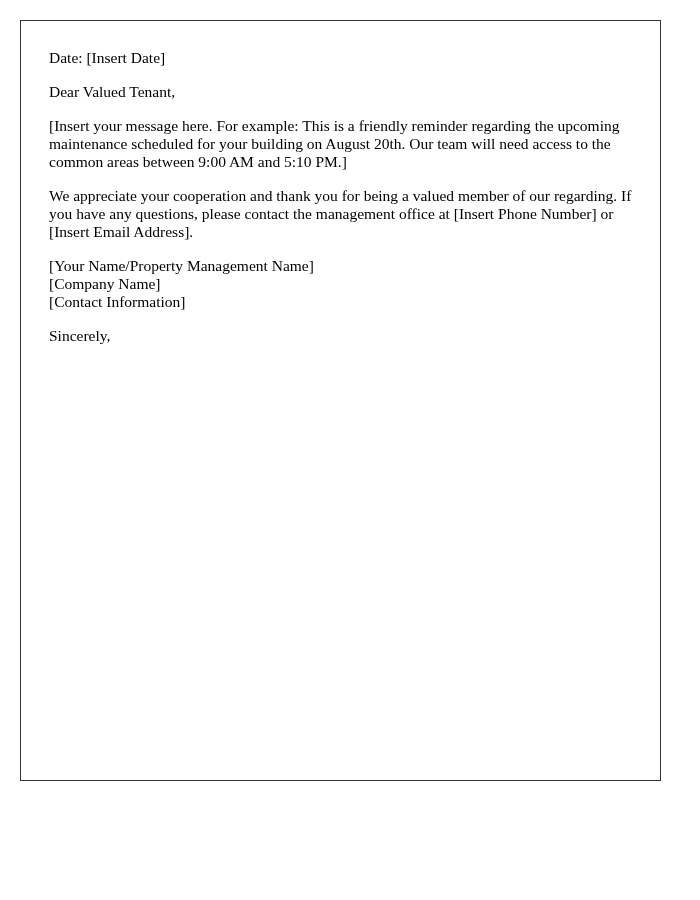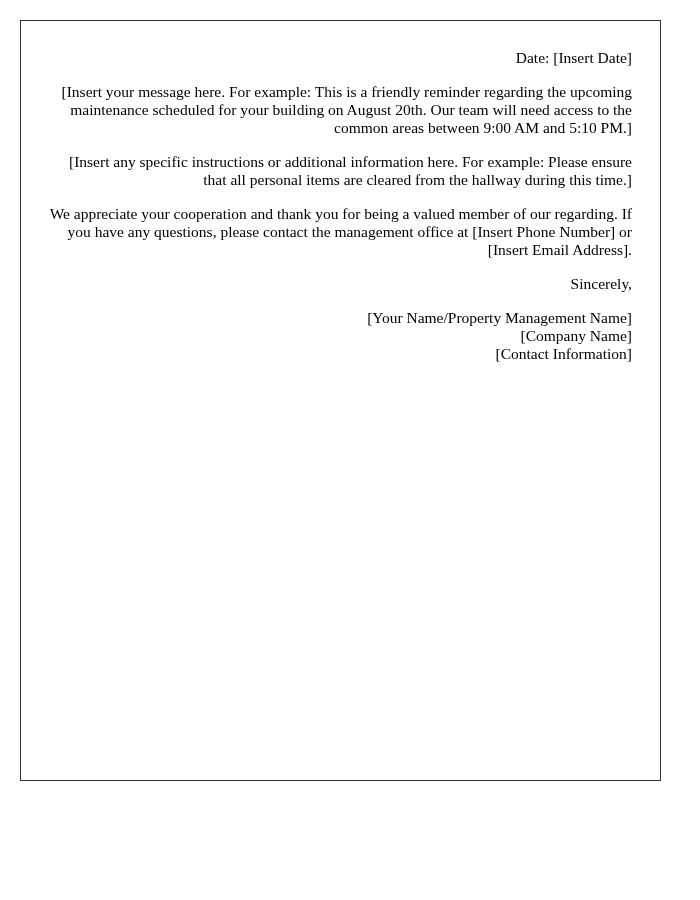--- a/index.html
+++ b/index.html
@@ -21,33 +21,32 @@
       width: 641px;
       height: 761px;
       box-sizing: border-box;
       border: 1px solid #333333;
       padding: 28px 28px 28px 28px;
       font-size: 15.5px;
       line-height: 18px;
     }
     .letter p {
       margin: 0 0 16px 0;
-      text-align: right;
     }
     .sig-line {
       display: block;
     }
   </style>
 </head>
 <body>
 
 <div class="letter">
   <p>Date: [Insert Date]</p>
+  <p>Dear Valued Tenant,</p>
   <p>[Insert your message here. For example: This is a friendly reminder regarding the upcoming maintenance scheduled for your building on August 20th. Our team will need access to the common areas between 9:00 AM and 5:10 PM.]</p>
-  <p>[Insert any specific instructions or additional information here. For example: Please ensure that all personal items are cleared from the hallway during this time.]</p>
   <p>We appreciate your cooperation and thank you for being a valued member of our regarding. If you have any questions, please contact the management office at [Insert Phone Number] or [Insert Email Address].</p>
-  <p>Sincerely,</p>
   <p>
     <span class="sig-line">[Your Name/Property Management Name]</span>
     <span class="sig-line">[Company Name]</span>
     <span class="sig-line">[Contact Information]</span>
   </p>
+  <p>Sincerely,</p>
 </div>
 
 </body></html>

